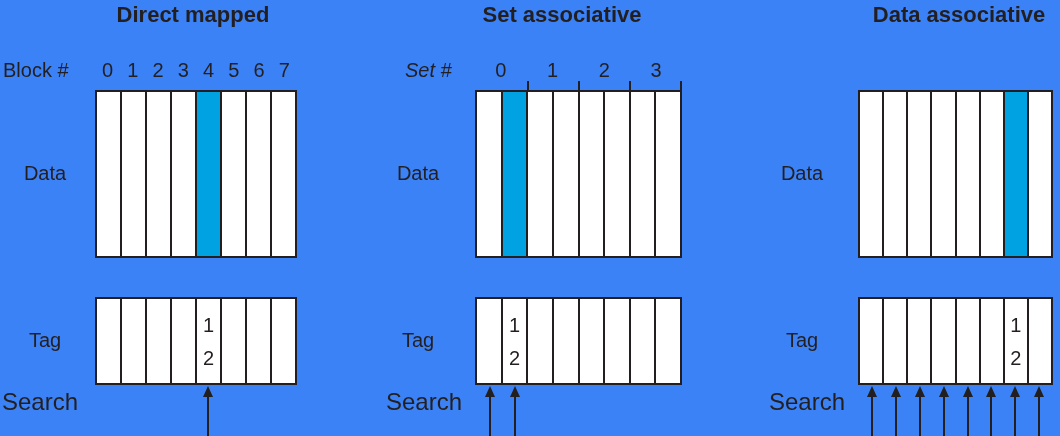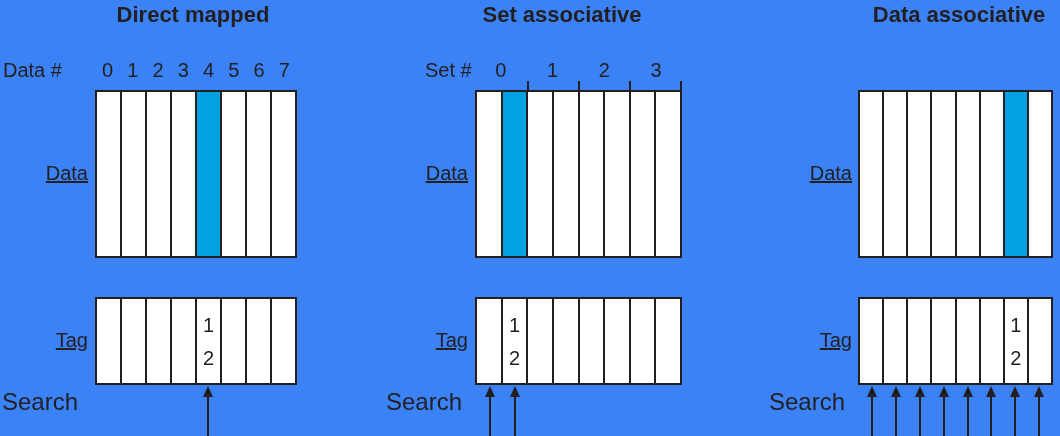--- a/index.html
+++ b/index.html
@@ -19,42 +19,42 @@
     position:absolute;display:flex;box-sizing:border-box;background:#ffffff;
     border:2px solid var(--color-line,#231f20);
   }
   .cell{flex:1;border-left:2px solid var(--color-line,#231f20);}
   .cell:first-child{border-left:none;}
   .cell.hl{background:var(--color-highlight,#00a2e1);}
   .tag-vals{
     display:flex;flex-direction:column;align-items:center;justify-content:center;
     height:100%;font-size:20px;line-height:24px;gap:9px;
   }
-  .side-label{position:absolute;width:100px;text-align:right;font-size:20px;line-height:26px;text-decoration:underline;}
+  .side-label{position:absolute;width:100px;text-align:center;font-size:20px;line-height:26px;}
   .side-label.narrow{width:86px;}
   .search-label{position:absolute;font-size:24px;line-height:26px;}
   .search-label.ra{width:100px;text-align:right;}
   .tick{position:absolute;top:81px;width:2px;height:9px;background:var(--color-line,#231f20);}
   .arrow{position:absolute;top:386px;width:10px;height:50px;}
   .arrow::before{
     content:"";display:block;margin:0 auto;width:0;height:0;
     border-left:5px solid transparent;border-right:5px solid transparent;
     border-bottom:11px solid var(--color-line,#231f20);
   }
   .arrow::after{content:"";display:block;margin:0 auto;width:2px;height:39px;background:var(--color-line,#231f20);}
 </style>
 </head>
 <body>
 
 <div class="stage">
 
   <section class="col">
     <h2 class="title" style="left:193px;">Direct mapped</h2>
 
-    <div class="idx-label" style="left:3px;">Data #</div>
+    <div class="idx-label" style="left:3px;">Block #</div>
     <div class="idx-row" style="left:95px;width:202px;">
       <span>0</span>
       <span>1</span>
       <span>2</span>
       <span>3</span>
       <span>4</span>
       <span>5</span>
       <span>6</span>
       <span>7</span>
     </div>
@@ -88,21 +88,21 @@
     </div>
     <div class="side-label narrow" style="left:2px;top:327px;">Tag</div>
 
     <div class="search-label" style="left:2px;top:389px;">Search</div>
     <div class="arrow" style="left:203px;"></div>
   </section>
 
   <section class="col">
     <h2 class="title" style="left:562px;">Set associative</h2>
 
-    <div class="idx-label" style="left:425px;">Set #</div>
+    <div class="idx-label" style="left:405px;font-style:italic;">Set #</div>
     <div class="idx-row" style="left:475px;width:207px;">
       <span>0</span>
       <span>1</span>
       <span>2</span>
       <span>3</span>
     </div>
 
     <div class="box" style="left:475px;top:90px;width:207px;height:168px;">
       <div class="cell"></div>
       <div class="cell hl"></div>

